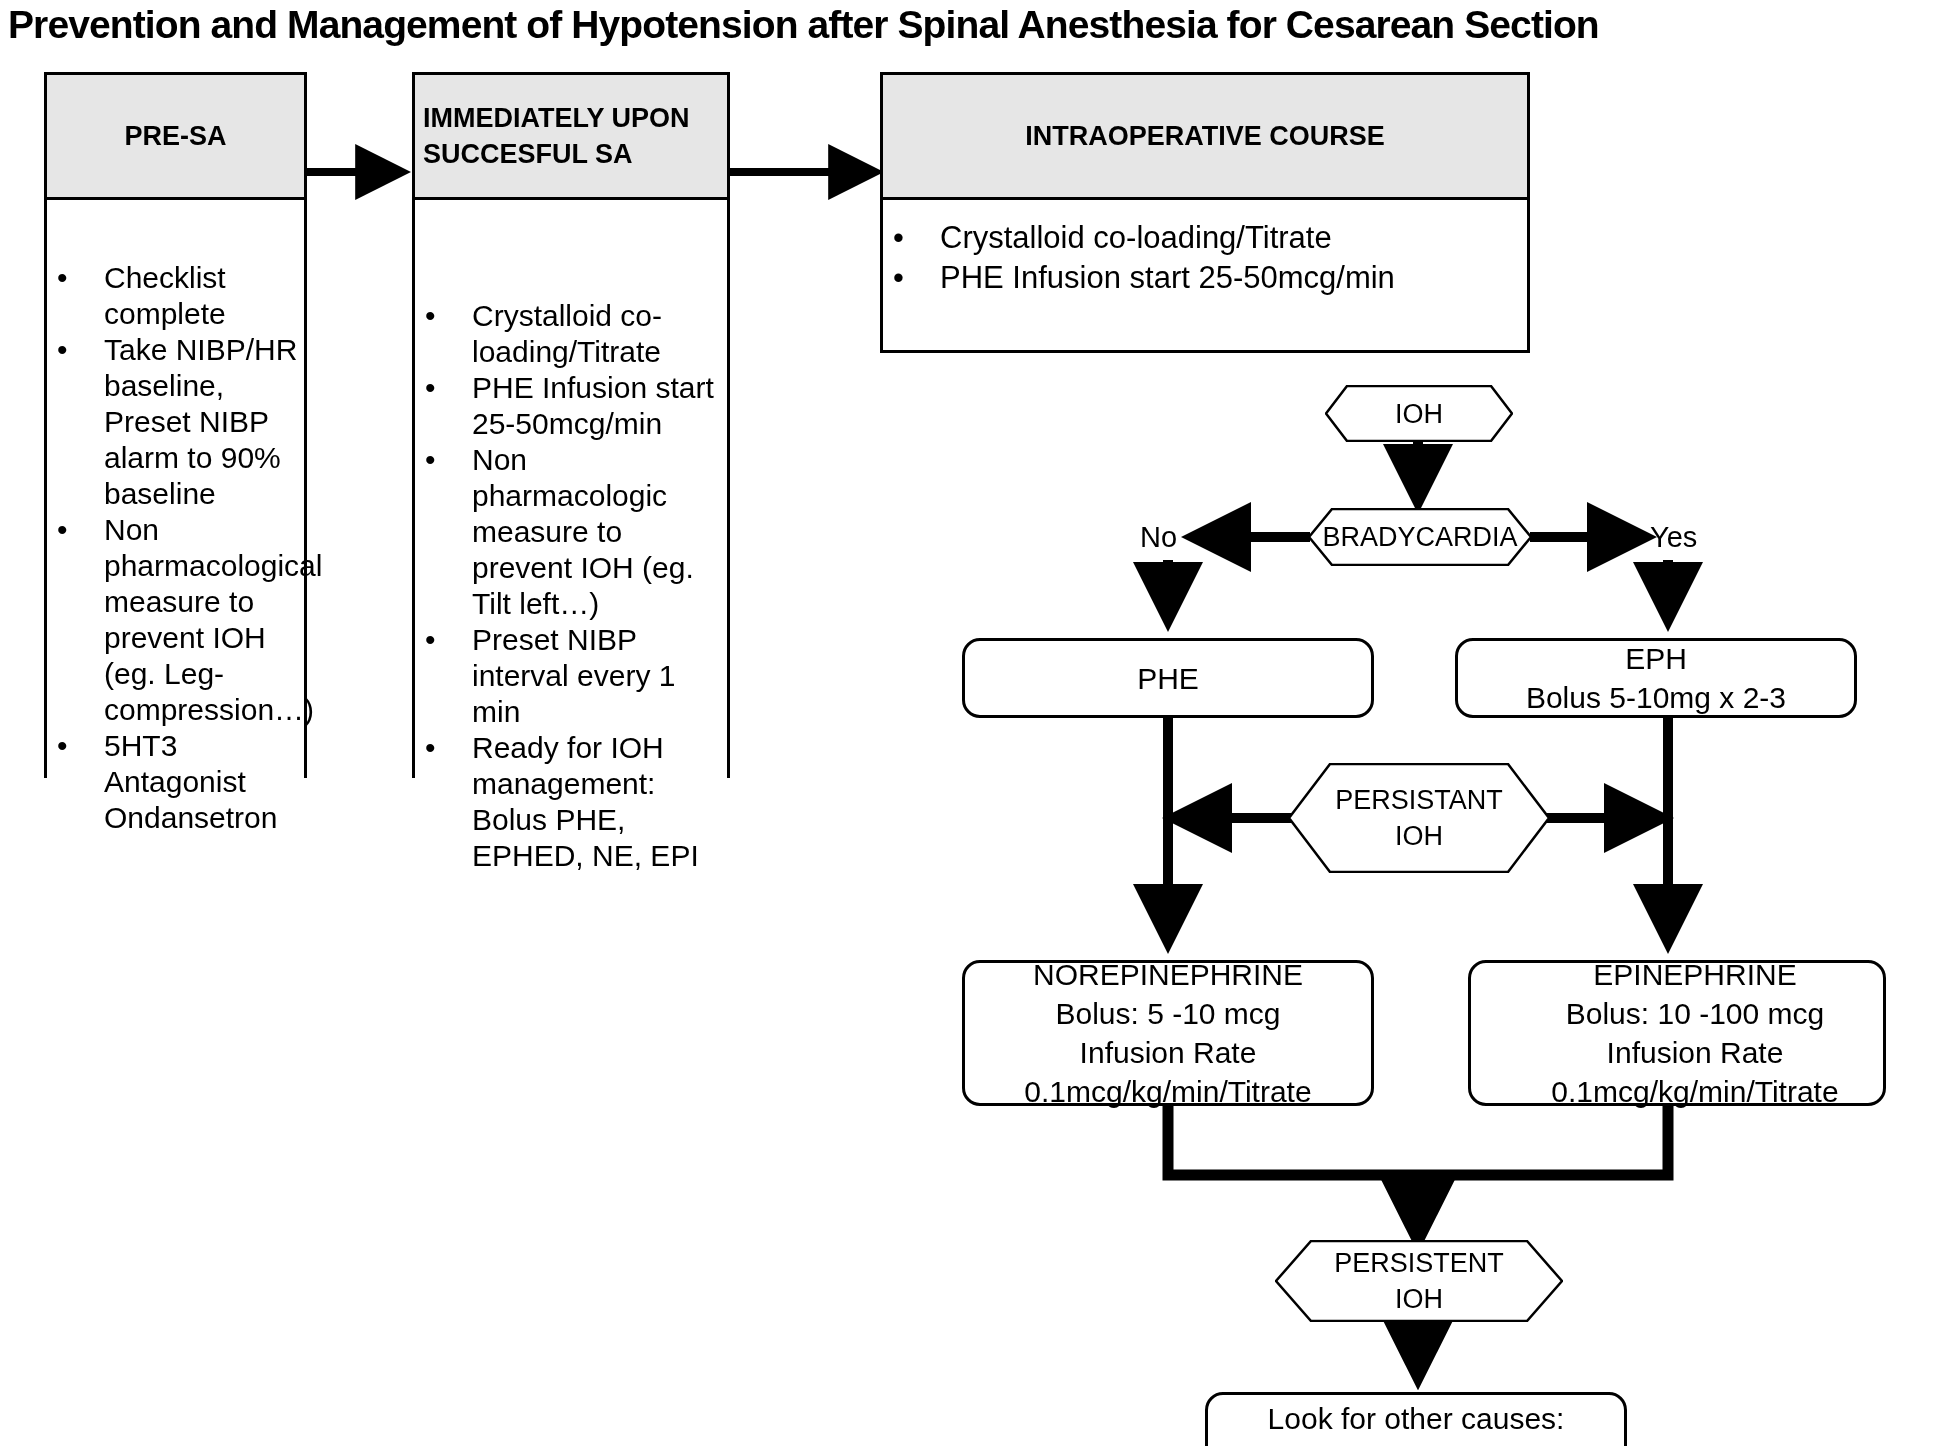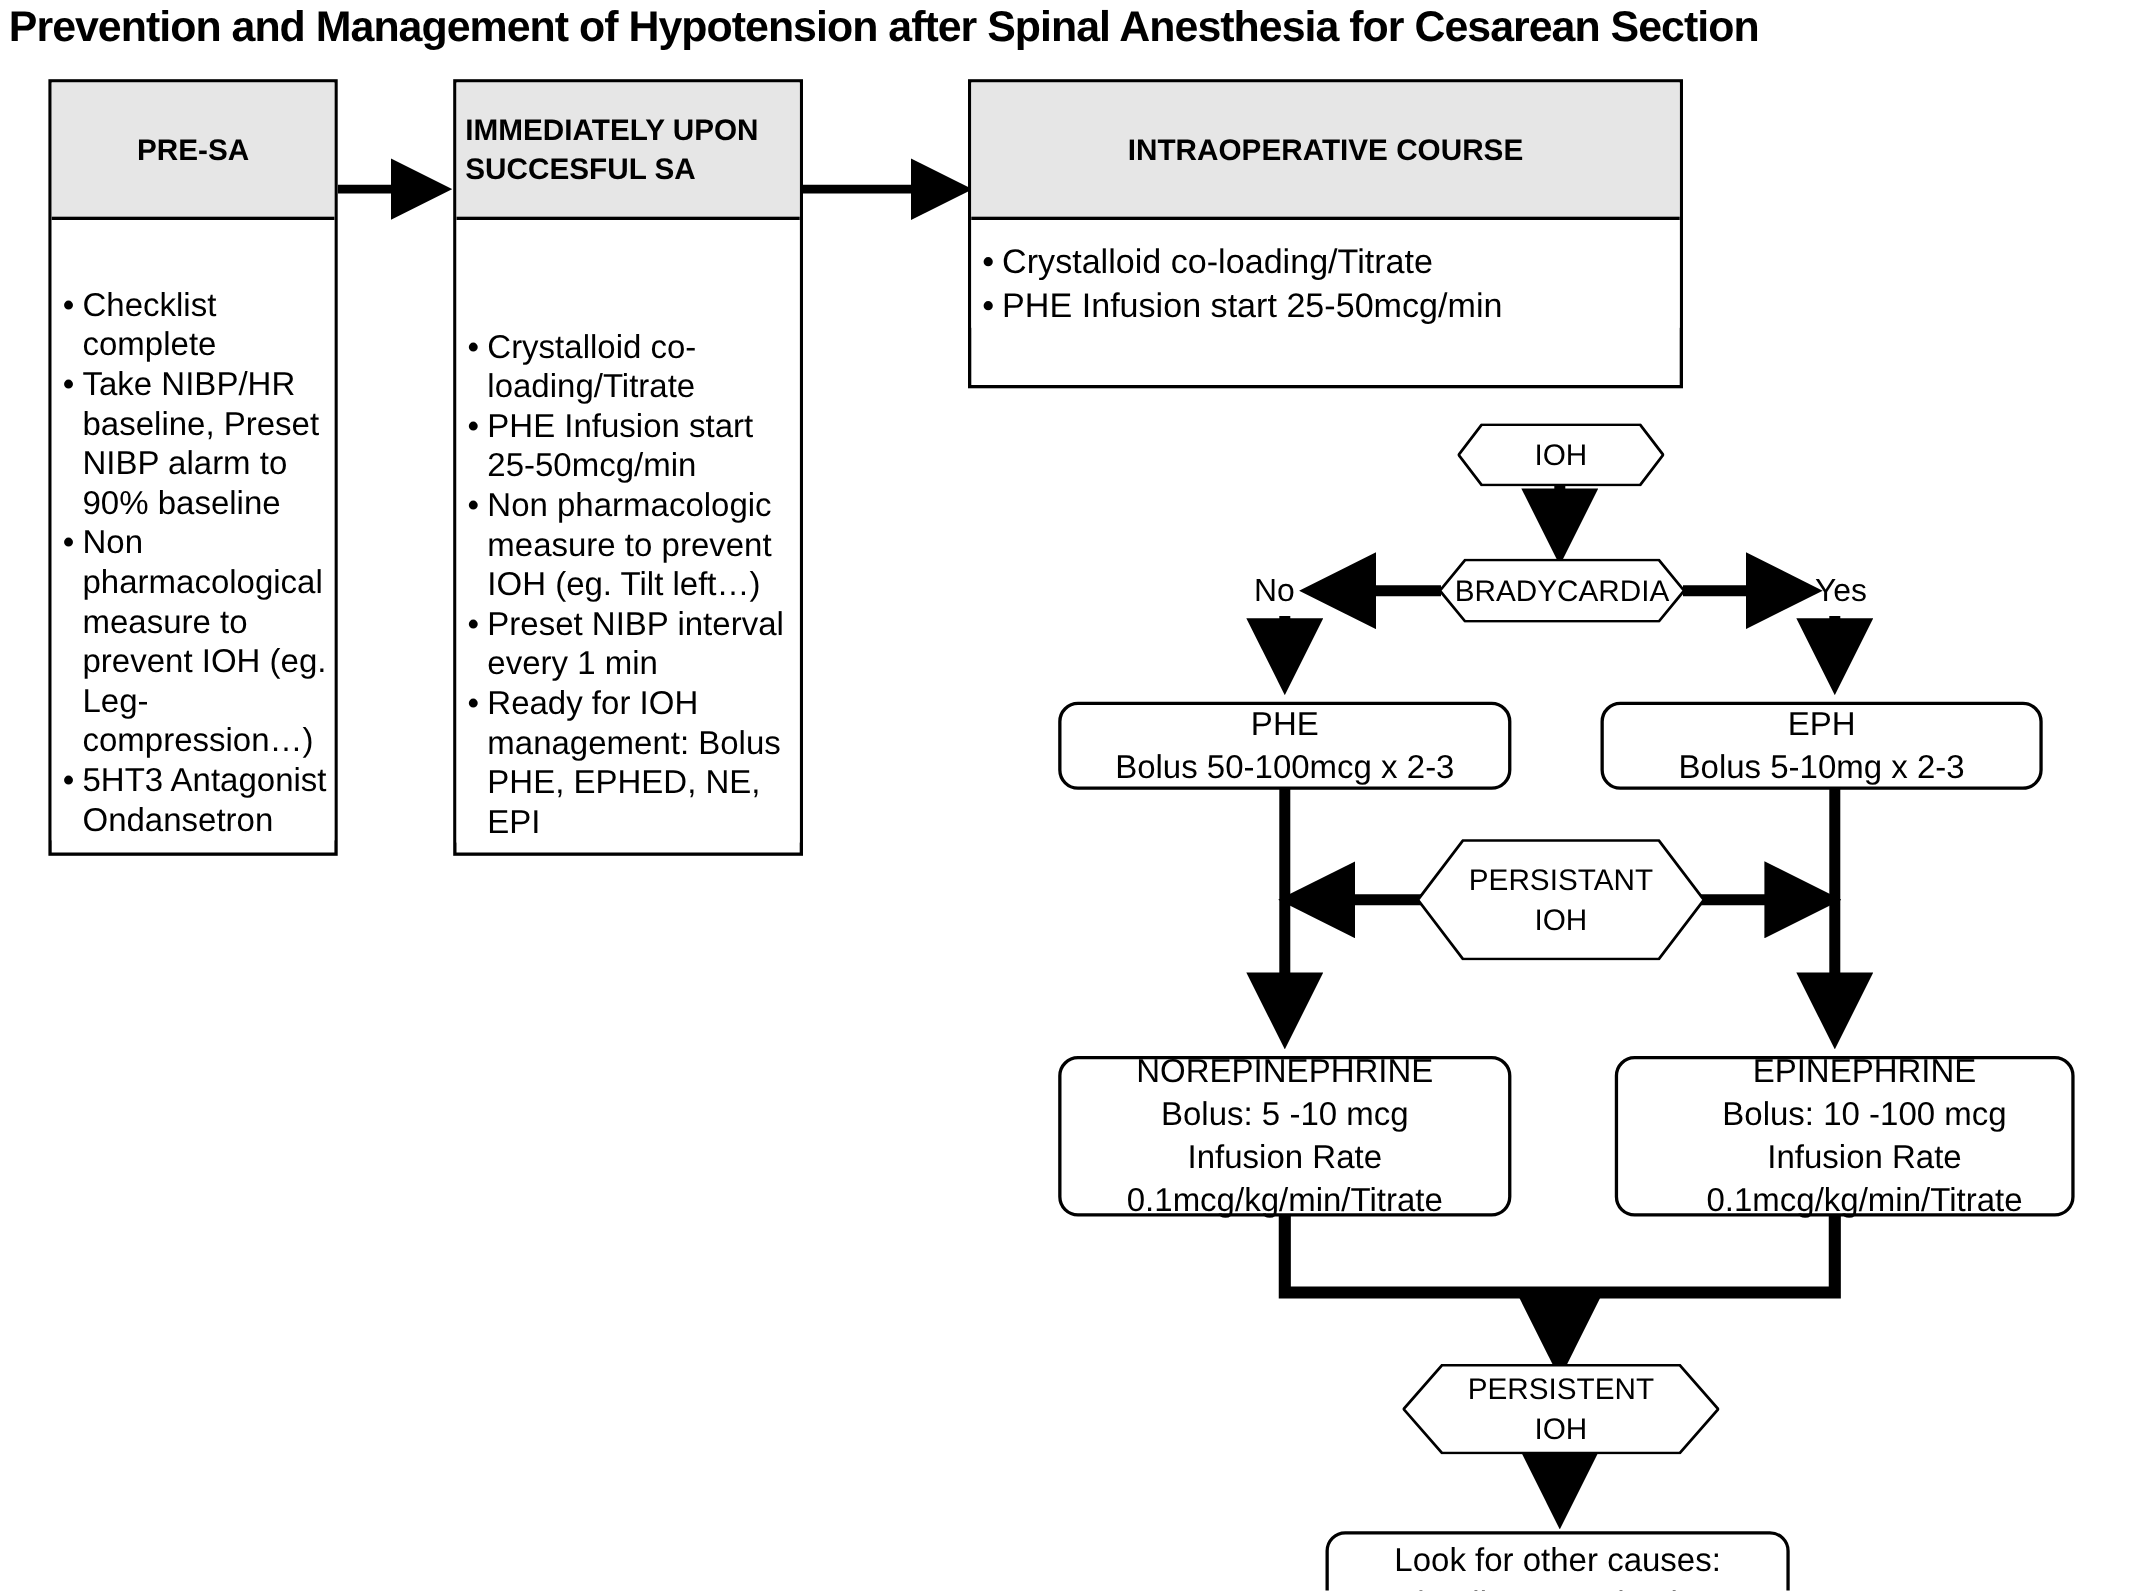--- a/index.html
+++ b/index.html
@@ -59,21 +59,21 @@
     box-sizing: border-box;
     background: #ffffff;
   }
   ul.bul {
     list-style: none;
     margin: 0;
     padding: 0;
   }
   ul.bul > li {
     position: relative;
-    padding-left: 28px;
+    padding-left: 57px;
     font-size: 30px;
     line-height: 36px;
     margin: 0;
   }
   ul.bul > li::before {
     content: "\2022";
     position: absolute;
     left: 10px;
     top: 0;
     font-size: 30px;
@@ -211,21 +211,20 @@
     <svg width="224" height="58" viewBox="0 0 224 58">
       <polygon points="24,1 200,1 223,29 200,57 24,57 1,29" fill="#ffffff" stroke="#000000" stroke-width="2.5"></polygon>
     </svg>
     <span class="hexlabel">BRADYCARDIA</span>
   </div>
   <div class="edge-label" style="left:1140px; top:520px;">No</div>
   <div class="edge-label" style="left:1650px; top:520px;">Yes</div>
 
   <div class="rbox" style="left:962px; top:618px; width:412px; height:80px;">
     <div>PHE</div>
-    <div>Bolus 50-100mcg x 2-3</div>
   </div>
 
   <div class="rbox" style="left:1455px; top:618px; width:402px; height:80px;">
     <div>EPH</div>
     <div>Bolus 5-10mg x 2-3</div>
   </div>
 
   <div class="hex" style="left:1288px; top:763px; width:262px; height:110px; flex-direction:column;">
     <svg width="262" height="110" viewBox="0 0 262 110">
       <polygon points="42,1 220,1 261,55 220,109 42,109 1,55" fill="#ffffff" stroke="#000000" stroke-width="2.5"></polygon>

